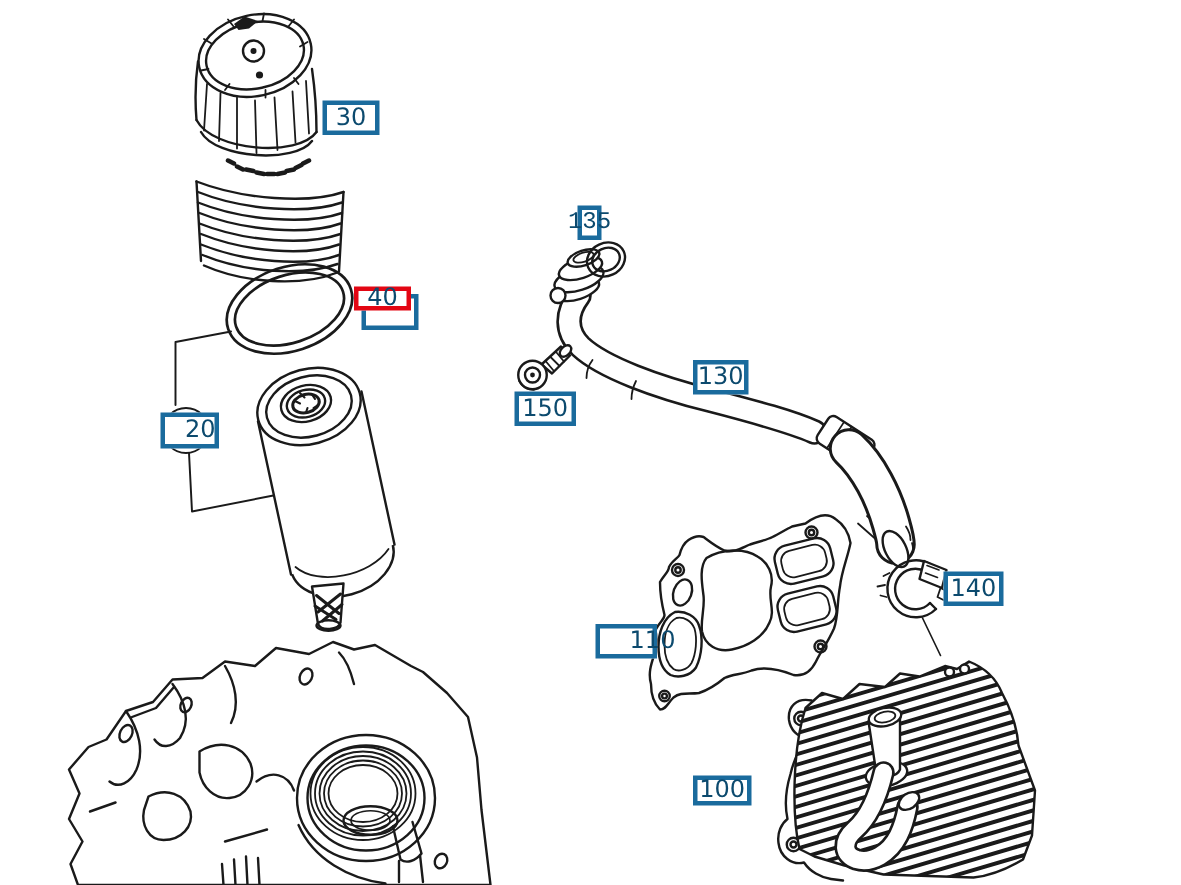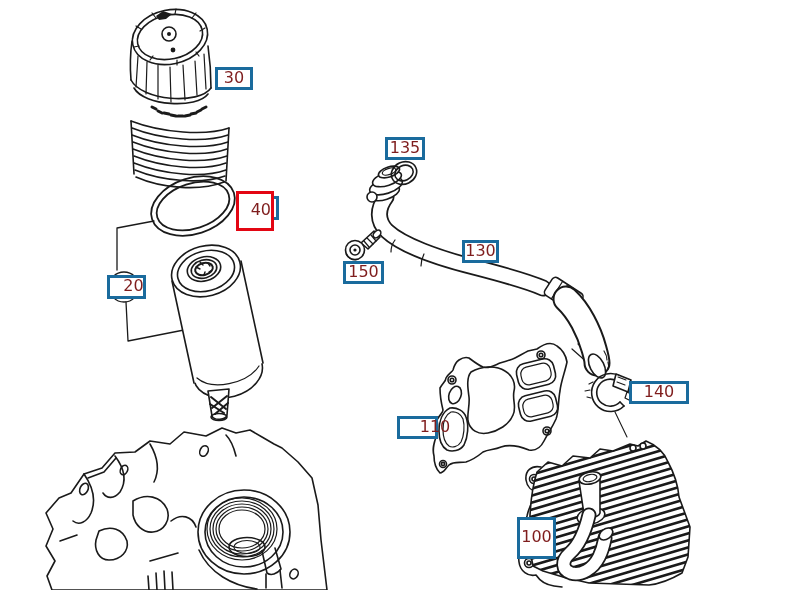--- a/index.html
+++ b/index.html
@@ -1,36 +1,36 @@
 <!DOCTYPE html>
 <html style="--callout-border: #1a6b9d; --highlight-border: #e30613; --line-art: #1a1a1a; --background: #ffffff;"><head>
 <meta charset="utf-8">
 <style>
   html,body{margin:0;padding:0;background:#fff;}
   #diagram{position:relative;width:787px;height:590px;background:var(--background,#fff);overflow:hidden;
            font-family:"DejaVu Sans",sans-serif;}
   #art{position:absolute;left:0;top:0;color:var(--line-art,#1a1a1a);}
   .callout{position:absolute;display:flex;align-items:center;justify-content:center;
            box-sizing:border-box;height:23px;background:var(--background,#fff);
-           border:3px solid var(--callout-border,#1a6b9d);color:#7f1d1d;
+           border:3px solid var(--callout-border,#1a6b9d);color:#0c4a6e;
            font-size:16px;line-height:1;cursor:pointer;z-index:3;}
   .callout span{transform:translateY(-1px);}
   .callout.highlighted{border-color:var(--highlight-border,#e30613);z-index:4;}
   .callout-shadow{position:absolute;box-sizing:border-box;width:38px;height:24px;
            background:var(--background,#fff);border:3px solid var(--callout-border,#1a6b9d);z-index:2;}
   .co30{left:215px;top:67px;width:38px;}
-  .co40{left:236px;top:191px;width:38px;height:40px;justify-content:flex-end;}
+  .co40{left:236px;top:191px;width:38px;height:16px;}
   .co40s{left:241px;top:196px;}
   .co20{left:107px;top:275px;width:39px;height:24px;padding-left:14px;}
-  .co135{left:385px;top:137px;width:40px;}
+  .co135{left:385px;top:137px;width:16px;font-family:Liberation Mono, monospace;}
   .co150{left:343px;top:261px;width:41px;}
   .co130{left:462px;top:240px;width:37px;justify-content:center;}
   .co110{left:397px;top:416px;width:40px;padding-left:35px;}
-  .co140{left:629px;top:381px;width:60px;}
-  .co100{left:517px;top:517px;width:39px;height:42px;}
+  .co140{left:629px;top:381px;width:40px;}
+  .co100{left:462px;top:517px;width:39px;height:20px;}
 </style>
 </head>
 <body>
 
 <div id="diagram">
 
   <svg id="art" width="787" height="590" viewBox="0 0 787 590">
     <defs>
       <clipPath id="fc">
         <path d="M537,472 L548,462 562,466 573,456 590,458 600,449 613,451 630,444 638,446 646,441

